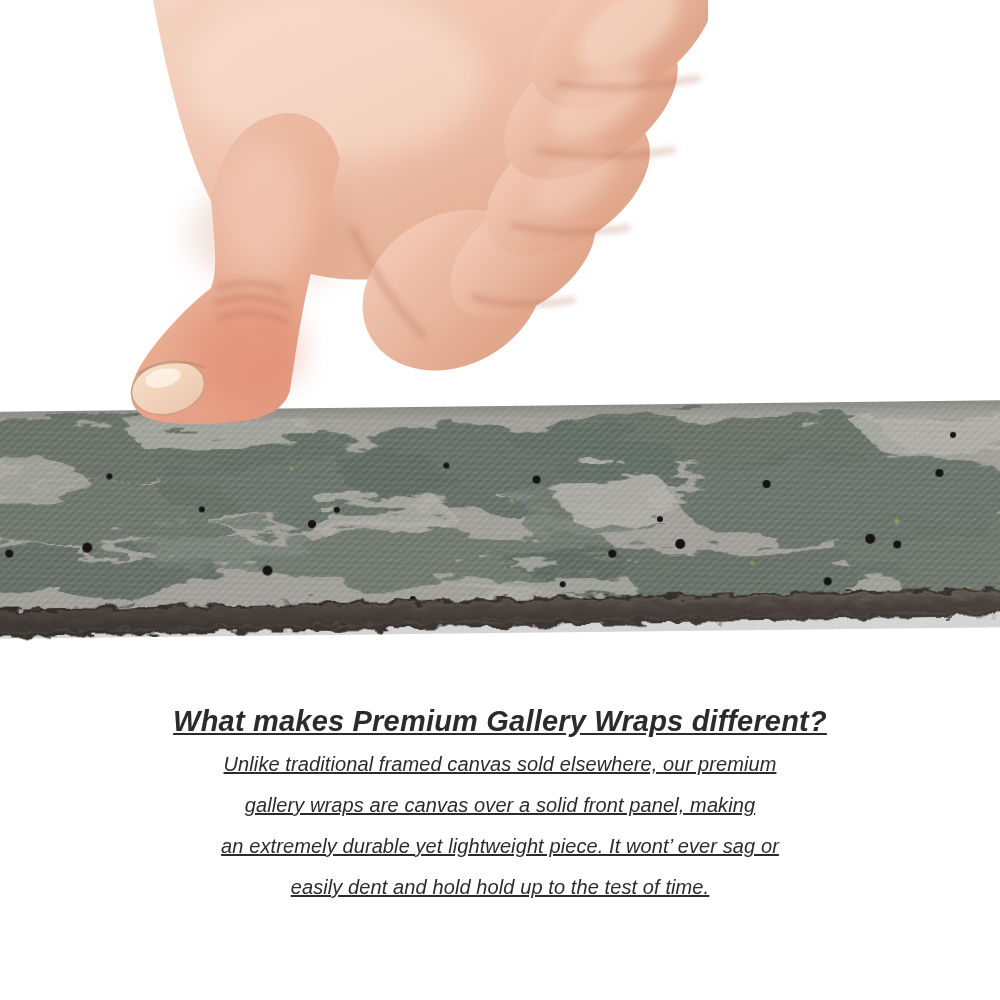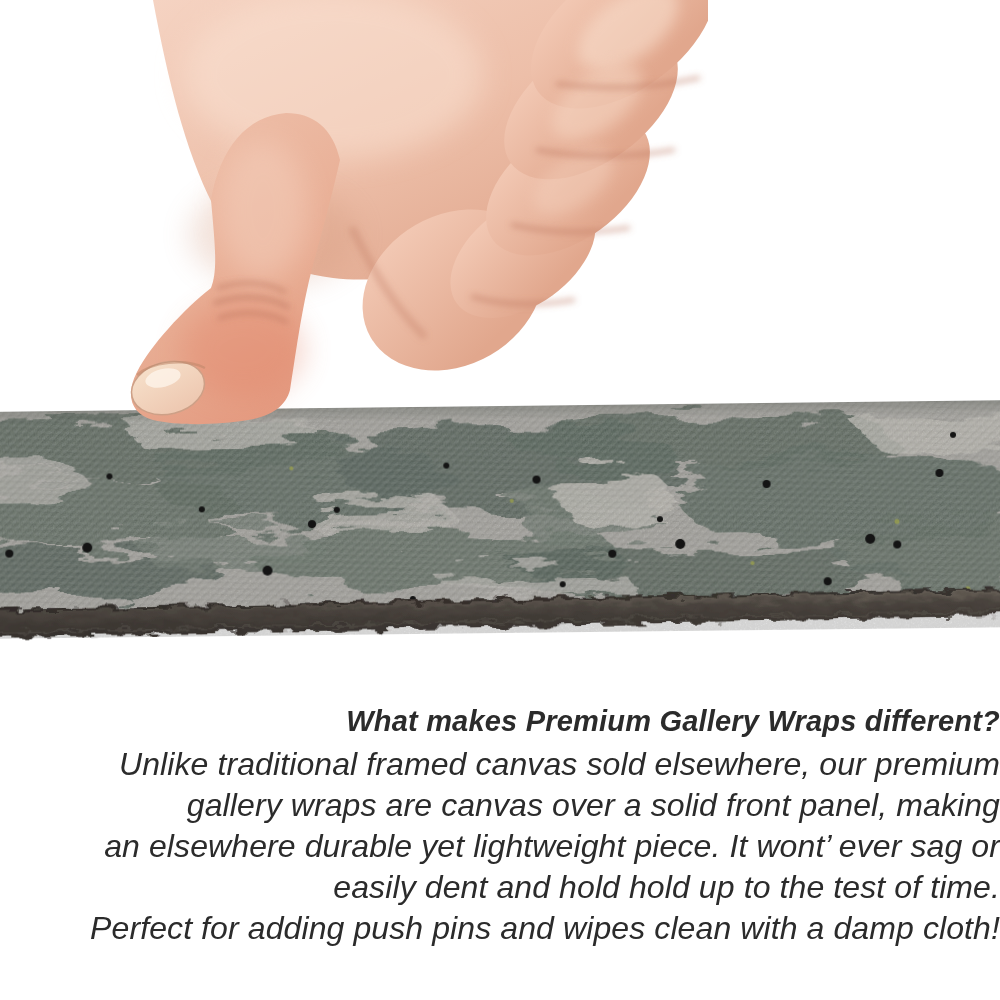--- a/index.html
+++ b/index.html
@@ -24,34 +24,35 @@
   
   .strip{
     position:absolute;left:-8px;top:406px;width:1016px;height:234px;
     transform:rotate(-0.65deg);
     z-index:2;
   }
   .strip svg{display:block;width:100%;height:100%;}
   
   .copy{
     position:absolute;left:0;right:0;top:701px;
-    text-align:right;
+    text-align:center;
     font-style:italic;
     color:var(--text);
     z-index:1;
+    text-decoration:underline;
   }
   .copy h1{
     font-size:29px;
     font-weight:600;
     letter-spacing:.2px;
     line-height:40px;
     margin-bottom:3px;
   }
   .copy p{
-    font-size:32px;
+    font-size:20px;
     font-weight:500;
     letter-spacing:.1px;
     line-height:41px;
   }
 </style>
 </head>
 <body>
 
 <div class="stage">
 
@@ -236,18 +237,17 @@
         <path d="M0,199 C250,197 600,193 1016,189" fill="none" stroke="#2a2623" stroke-width="3" opacity="0.8"></path>
         <path d="M0,220 C300,218 700,214 1016,210" fill="none" stroke="#55504a" stroke-width="2" opacity="0.6"></path>
       </g>
     </svg>
   </div>
 
   <div class="copy">
     <h1>What makes Premium Gallery Wraps different?</h1>
     <p>Unlike traditional framed canvas sold elsewhere, our premium</p>
     <p>gallery wraps are canvas over a solid front panel, making</p>
-    <p>an elsewhere durable yet lightweight piece. It wont’ ever sag or</p>
+    <p>an extremely durable yet lightweight piece. It wont’ ever sag or</p>
     <p>easily dent and hold hold up to the test of time.</p>
-    <p>Perfect for adding push pins and wipes clean with a damp cloth!</p>
   </div>
 
 </div>
 
 </body></html>

